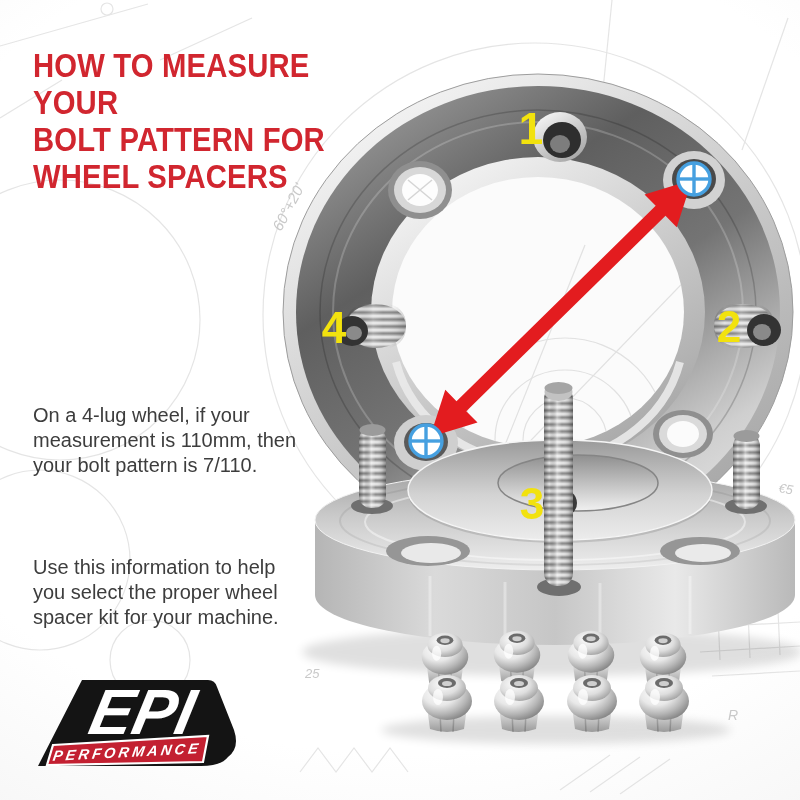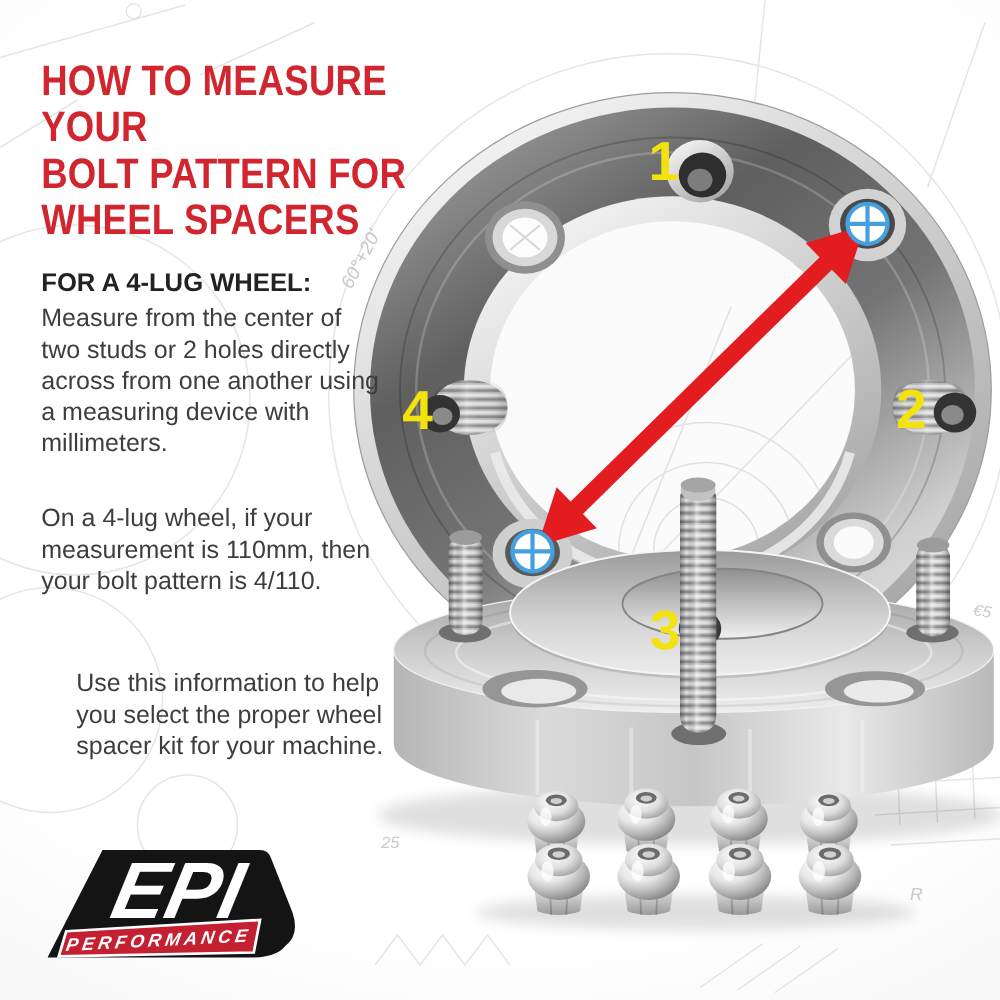--- a/index.html
+++ b/index.html
@@ -7,21 +7,21 @@
         background:radial-gradient(ellipse 120% 95% at 50% 42%, #ffffff 55%, #ededed 100%);
         font-family:"Liberation Sans", sans-serif;}
   .stage{position:absolute;left:0;top:0;width:800px;height:800px;}
   .title{position:absolute;left:33px;top:47px;width:420px;
          font-size:34px;font-weight:bold;line-height:37px;color:#d1262f;
          letter-spacing:.2px;transform:scaleX(.86);transform-origin:left top;}
   .col{position:absolute;left:33px;width:292px;color:#3d3d3d;
        font-size:20px;line-height:25px;}
   .sec-h{font-weight:bold;color:#222222;font-size:20.5px;margin:0 0 4px 0;}
   .sec-b{white-space:pre-line;}
-  .s1{top:214px;} .s2{top:403px;} .s3{top:535px;margin-left:28px;}
+  .s1{top:214px;} .s2{top:403px;} .s3{top:555px;}
   .logo{position:absolute;left:38px;top:678px;width:205px;height:95px;}
   svg text.frag{fill:#c9c9c9;font-style:italic;}
   .epi-brand{font-weight:bold;font-style:italic;fill:#ffffff;font-size:64px;}
   .epi-tag{font-weight:bold;font-style:italic;fill:#ffffff;font-size:14.5px;letter-spacing:3px;}
   .num{font-weight:bold;font-size:44px;}
 </style>
 </head>
 <body>
 
 <div class="page">
@@ -279,32 +279,24 @@
       <text class="num" x="334" y="343" text-anchor="middle" fill="#f2e20e">4</text>
     </g>
   </svg>
 
   <div class="title">
     <div>HOW TO MEASURE YOUR</div>
     <div>BOLT PATTERN FOR</div>
     <div>WHEEL SPACERS</div>
   </div>
 
-  <div class="col s1">
-    <div class="sec-h">FOR A 4-LUG WHEEL:</div>
-    <div class="sec-b">Measure from the center of
-two studs or 2 holes directly
-across from one another using
-a measuring device with
-millimeters.</div>
-  </div>
   <div class="col s2">
     <div class="sec-b">On a 4-lug wheel, if your
 measurement is 110mm, then
-your bolt pattern is 4/110.</div>
+your bolt pattern is 7/110.</div>
   </div>
   <div class="col s3">
     <div class="sec-b">Use this information to help
 you select the proper wheel
 spacer kit for your machine.</div>
   </div>
 
   <svg class="logo" viewBox="0 0 205 95">
     <path d="M 44,2 L 170,2 Q 177,2 179,9 L 196,52 Q 202,70 190,79 Q 183,88 163,88 L 0,88 Z" fill="#141414"></path>
     <polygon points="15,67 170,58 165,84 9,87" fill="#c32031" stroke="#ffffff" stroke-width="2.2"></polygon>

